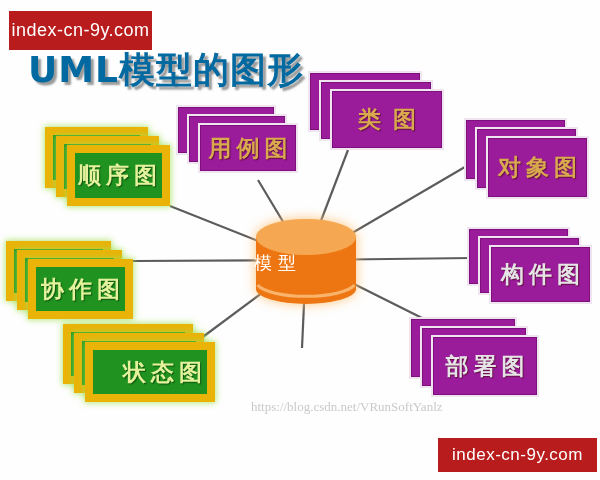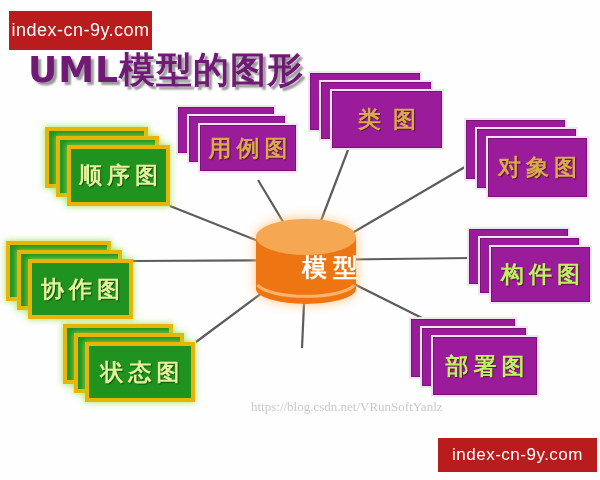--- a/index.html
+++ b/index.html
@@ -16,66 +16,66 @@
     display:flex; align-items:center; justify-content:center;
     font-size:18px; letter-spacing:0.5px; z-index:6;
     font-family:"Liberation Sans",sans-serif;
   }
   .badge.tl { left:9px;  top:11px;  width:143px; height:39px; }
   .badge.br { left:438px; top:438px; width:159px; height:34px; font-size:17px; }
 
   
   .title {
     position:absolute; left:28px; top:46px; z-index:2;
-    font-size:36px; font-weight:bold; color:#701a75;
+    font-size:36px; font-weight:bold; color:#0369a1;
     text-shadow:3px 3px 2px rgba(120,120,120,0.75);
     letter-spacing:1px; white-space:nowrap;
   }
 
   
   svg.connectors { position:absolute; left:0; top:0; z-index:1; }
   svg.connectors line { stroke:#5c5c5c; stroke-width:2.2; }
 
   
   .stack { position:absolute; z-index:2; }
   .card { position:absolute; left:0; top:0; width:100%; height:100%; box-sizing:border-box; }
   .card.b2 { transform:translate(-22px,-18px); }
   .card.b1 { transform:translate(-11px,-9px); }
   .card.front { display:flex; align-items:center; justify-content:center; }
-  .green  .card { background:#1F921F; border:4px solid #eab308; box-shadow:0 0 6px 1px rgba(160,225,80,0.75); }
+  .green  .card { background:#1F921F; border:8px solid #eab308; box-shadow:0 0 6px 1px rgba(160,225,80,0.75);justify-content:flex-end; }
   .purple .card { background:#9A1C9A; border:1px solid #7E107E; box-shadow:0 0 0 2px #F0E4F0; }
 
   .label {
     font-weight:bold; font-size:23px; white-space:nowrap;
     letter-spacing:5px; text-indent:5px;
   }
   .label.wide { letter-spacing:12px; text-indent:12px;text-align:center; }
   .green-text { color:#E3F29B; text-shadow:1px 1px 1px rgba(10,70,10,0.85); }
   .gold-text  { color:#D9A94E; text-shadow:1px 1px 1px rgba(90,10,50,0.85); }
-  .pink-text  { color:#bef264; text-shadow:1px 1px 1px rgba(90,10,50,0.85); }
+  .pink-text  { color:#e5e5e5; text-shadow:1px 1px 1px rgba(90,10,50,0.85); }
 
   
   .n-seq       { left:67px;  top:145px; width:103px; height:61px; }
   .n-collab    { left:28px;  top:243px; width:105px; height:60px;margin-top:16px; }
-  .n-state     { left:85px;  top:342px; width:110px; height:60px; }
+  .n-state     { left:85px;  top:342px; width:110px; height:60px;padding-left:20px; }
   .n-activity  { left:267px; top:363px; width:103px; height:63px; }
   .n-usecase   { left:200px; top:125px; width:96px;  height:46px; }
   .n-class     { left:332px; top:91px;  width:110px; height:57px; }
   .n-object    { left:488px; top:138px; width:99px;  height:59px; }
   .n-component { left:491px; top:247px; width:99px;  height:55px; }
   .n-deploy    { left:433px; top:337px; width:104px; height:58px; }
 
   
   .cylinder {
     position:absolute; left:248px; top:207px; width:116px; height:104px; z-index:3;
     filter:drop-shadow(0 0 6px rgba(255,195,120,0.95));
   }
   .cyl-label {
-    position:absolute; left:0; right:0; top:44px; text-align:right;
-    color:#ffffff; font-size:25px; font-weight:bold;
+    position:absolute; left:0; right:0; top:44px; text-align:left;
+    color:#ffffff; font-size:18px; font-weight:normal;
     letter-spacing:6px; text-indent:6px;
   }
 
   
   .watermark {
     position:absolute; left:251px; top:399px; z-index:4;
     font-size:13px; color:rgba(198,198,198,0.95); white-space:nowrap;
     font-family:Liberation Serif, serif;
   }
 </style>

